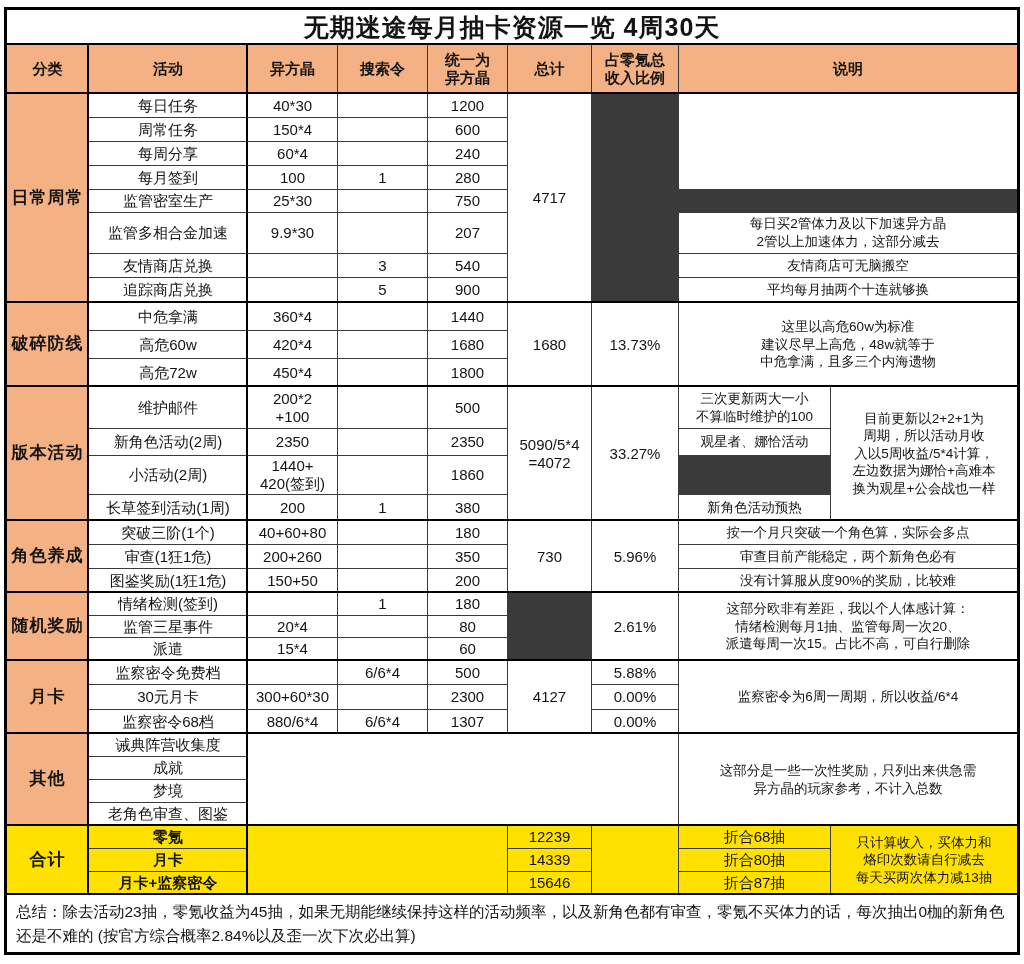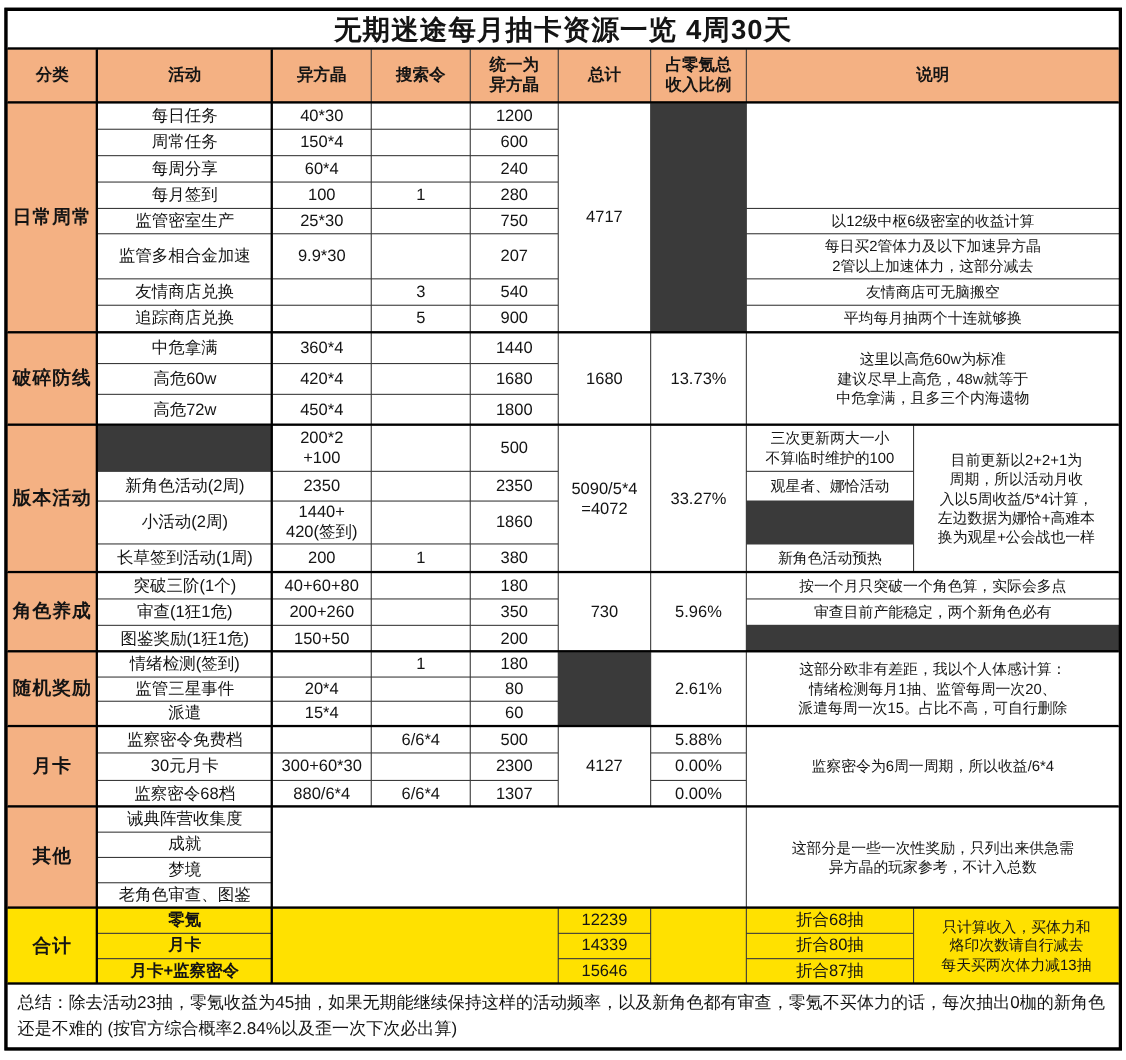--- a/index.html
+++ b/index.html
@@ -81,21 +81,20 @@
   <div class="c num" style="grid-area:3/5/4/6">1200</div>
   <div class="c num" style="grid-area:4/5/5/6">600</div>
   <div class="c num" style="grid-area:5/5/6/6">240</div>
   <div class="c num" style="grid-area:6/5/7/6">280</div>
   <div class="c num" style="grid-area:7/5/8/6">750</div>
   <div class="c num" style="grid-area:8/5/9/6">207</div>
   <div class="c num" style="grid-area:9/5/10/6">540</div>
   <div class="c num" style="grid-area:10/5/11/6">900</div>
   <div class="c num" style="grid-area:3/6/11/7">4717</div>
   <div class="c note" style="grid-area:3/8/7/10"></div>
-  <div class="c note" style="grid-area:7/8/8/10">以12级中枢6级密室的收益计算</div>
   <div class="c note pre" style="grid-area:8/8/9/10">每日买2管体力及以下加速异方晶
 2管以上加速体力，这部分减去</div>
   <div class="c note" style="grid-area:9/8/10/10">友情商店可无脑搬空</div>
   <div class="c note" style="grid-area:10/8/11/10">平均每月抽两个十连就够换</div>
 
   <div class="c sec" style="grid-area:11/1/14/2">破碎防线</div>
   <div class="c" style="grid-area:11/2/12/3">中危拿满</div>
   <div class="c" style="grid-area:12/2/13/3">高危60w</div>
   <div class="c" style="grid-area:13/2/14/3">高危72w</div>
   <div class="c num" style="grid-area:11/3/12/4">360*4</div>
@@ -107,20 +106,21 @@
   <div class="c num" style="grid-area:11/5/12/6">1440</div>
   <div class="c num" style="grid-area:12/5/13/6">1680</div>
   <div class="c num" style="grid-area:13/5/14/6">1800</div>
   <div class="c num" style="grid-area:11/6/14/7">1680</div>
   <div class="c num" style="grid-area:11/7/14/8">13.73%</div>
   <div class="c note pre" style="grid-area:11/8/14/10">这里以高危60w为标准
 建议尽早上高危，48w就等于
 中危拿满，且多三个内海遗物</div>
 
   <div class="c sec" style="grid-area:14/1/18/2">版本活动</div>
+  <div class="c" style="grid-area:14/2/15/3">维护邮件</div>
   <div class="c" style="grid-area:15/2/16/3">新角色活动(2周)</div>
   <div class="c" style="grid-area:16/2/17/3">小活动(2周)</div>
   <div class="c" style="grid-area:17/2/18/3">长草签到活动(1周)</div>
   <div class="c num pre" style="grid-area:14/3/15/4">200*2
 +100</div>
   <div class="c num" style="grid-area:15/3/16/4">2350</div>
   <div class="c num pre" style="grid-area:16/3/17/4">1440+
 420(签到)</div>
   <div class="c num" style="grid-area:17/3/18/4">200</div>
   <div class="c" style="grid-area:14/4/15/5"></div>
@@ -154,20 +154,21 @@
   <div class="c" style="grid-area:18/4/19/5"></div>
   <div class="c" style="grid-area:19/4/20/5"></div>
   <div class="c" style="grid-area:20/4/21/5"></div>
   <div class="c num" style="grid-area:18/5/19/6">180</div>
   <div class="c num" style="grid-area:19/5/20/6">350</div>
   <div class="c num" style="grid-area:20/5/21/6">200</div>
   <div class="c num" style="grid-area:18/6/21/7">730</div>
   <div class="c num" style="grid-area:18/7/21/8">5.96%</div>
   <div class="c note" style="grid-area:18/8/19/10">按一个月只突破一个角色算，实际会多点</div>
   <div class="c note" style="grid-area:19/8/20/10">审查目前产能稳定，两个新角色必有</div>
+  <div class="c note" style="grid-area:20/8/21/10">没有计算服从度90%的奖励，比较难</div>
 
   <div class="c sec" style="grid-area:21/1/24/2">随机奖励</div>
   <div class="c" style="grid-area:21/2/22/3">情绪检测(签到)</div>
   <div class="c" style="grid-area:22/2/23/3">监管三星事件</div>
   <div class="c" style="grid-area:23/2/24/3">派遣</div>
   <div class="c" style="grid-area:21/3/22/4"></div>
   <div class="c num" style="grid-area:22/3/23/4">20*4</div>
   <div class="c num" style="grid-area:23/3/24/4">15*4</div>
   <div class="c num" style="grid-area:21/4/22/5">1</div>
   <div class="c" style="grid-area:22/4/23/5"></div>

